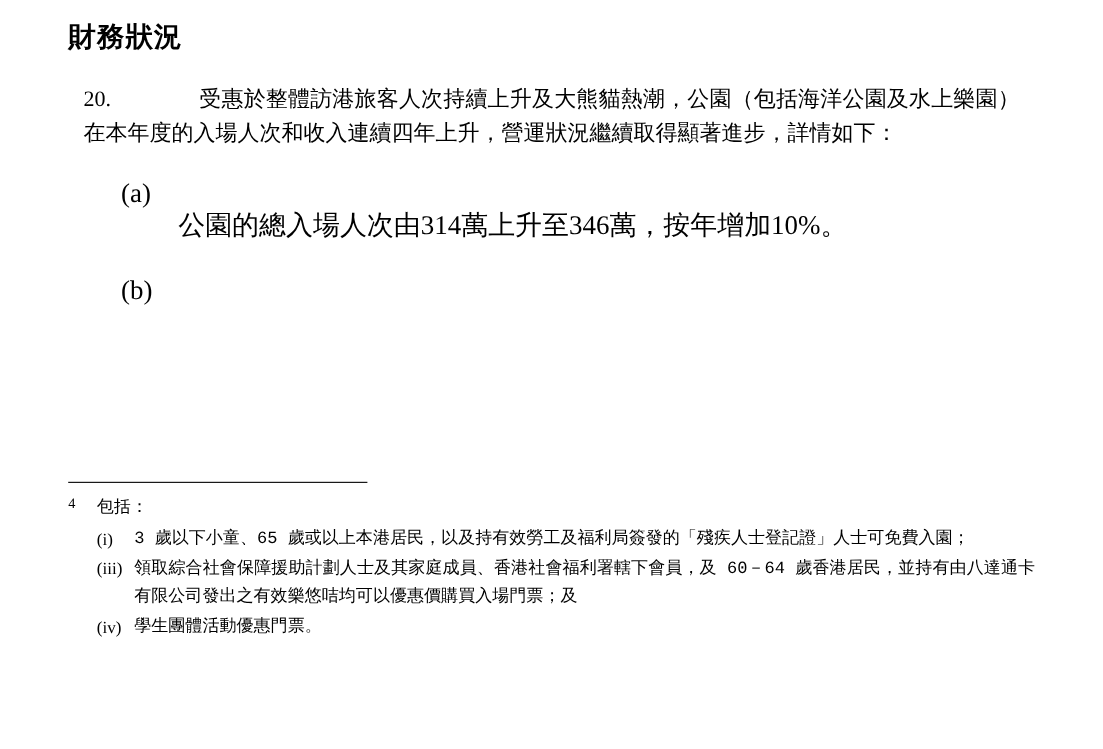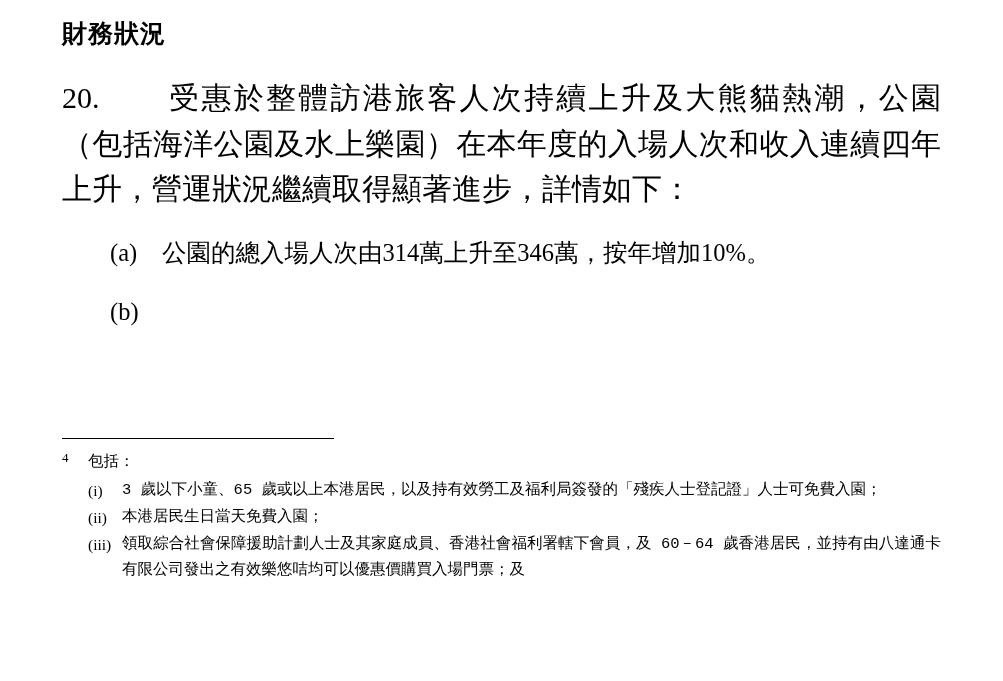--- a/index.html
+++ b/index.html
@@ -27,25 +27,25 @@
     font-size: 25px;
     letter-spacing: 1px;
     margin: 0;
     padding-top: 18px;
     line-height: 1.25;
   }
   .para-block {
     margin-top: 26px;
   }
   .para {
-    font-size: 30px;
+    font-size: 20px;
     line-height: 1.52;
     text-align: justify;
     text-justify: inter-ideograph;
-    margin: 0;
+    margin: 14px;
   }
   .para .num {
     display: inline-block;
     min-width: 105px;
   }
   .sub-list {
     margin-top: 22px;
   }
   .sub-item {
     display: flex;
@@ -56,20 +56,21 @@
     padding-left: 48px;
   }
   .sub-item .marker {
     flex: 0 0 auto;
     width: 52px;
   }
   .sub-item .body {
     flex: 1 1 auto;
     text-align: justify;
     text-justify: inter-ideograph;
+    margin-top: 29px;
   }
   .footnote-zone {
     position: absolute;
     left: 62px;
     right: 62px;
     top: 438px;
   }
   .footnote-rule {
     width: 272px;
     height: 0;
@@ -138,23 +139,23 @@
     <div class="footnote-head">
       <span class="fn-mark">4</span>
       <span>包括：</span>
     </div>
     <div class="fn-list">
       <div class="fn-item">
         <span class="fn-roman">(i)</span>
         <span class="fn-text">3 歲以下小童、65 歲或以上本港居民，以及持有效勞工及福利局簽發的「殘疾人士登記證」人士可免費入園；</span>
       </div>
       <div class="fn-item">
-        <span class="fn-roman">(ii)</span>
-        <span class="fn-text">本港居民生日當天免費入園；</span>
+        <span class="fn-roman">(iii)</span>
+        <span class="fn-text">領取綜合社會保障援助計劃人士及其家庭成員、香港社會福利署轄下會員，及 60－64 歲香港居民，並持有由八達通卡有限公司發出之有效樂悠咭均可以優惠價購買入場門票；及</span>
       </div>
       <div class="fn-item">
-        <span class="fn-roman">(iii)</span>
-        <span class="fn-text">領取綜合社會保障援助計劃人士及其家庭成員、香港社會福利署轄下會員，及 60－64 歲香港居民，並持有由八達通卡有限公司發出之有效樂悠咭均可以優惠價購買入場門票；及</span>
+        <span class="fn-roman">(iv)</span>
+        <span class="fn-text">學生團體活動優惠門票。</span>
       </div>
     </div>
   </div>
 
 </div>
 
 </body></html>

